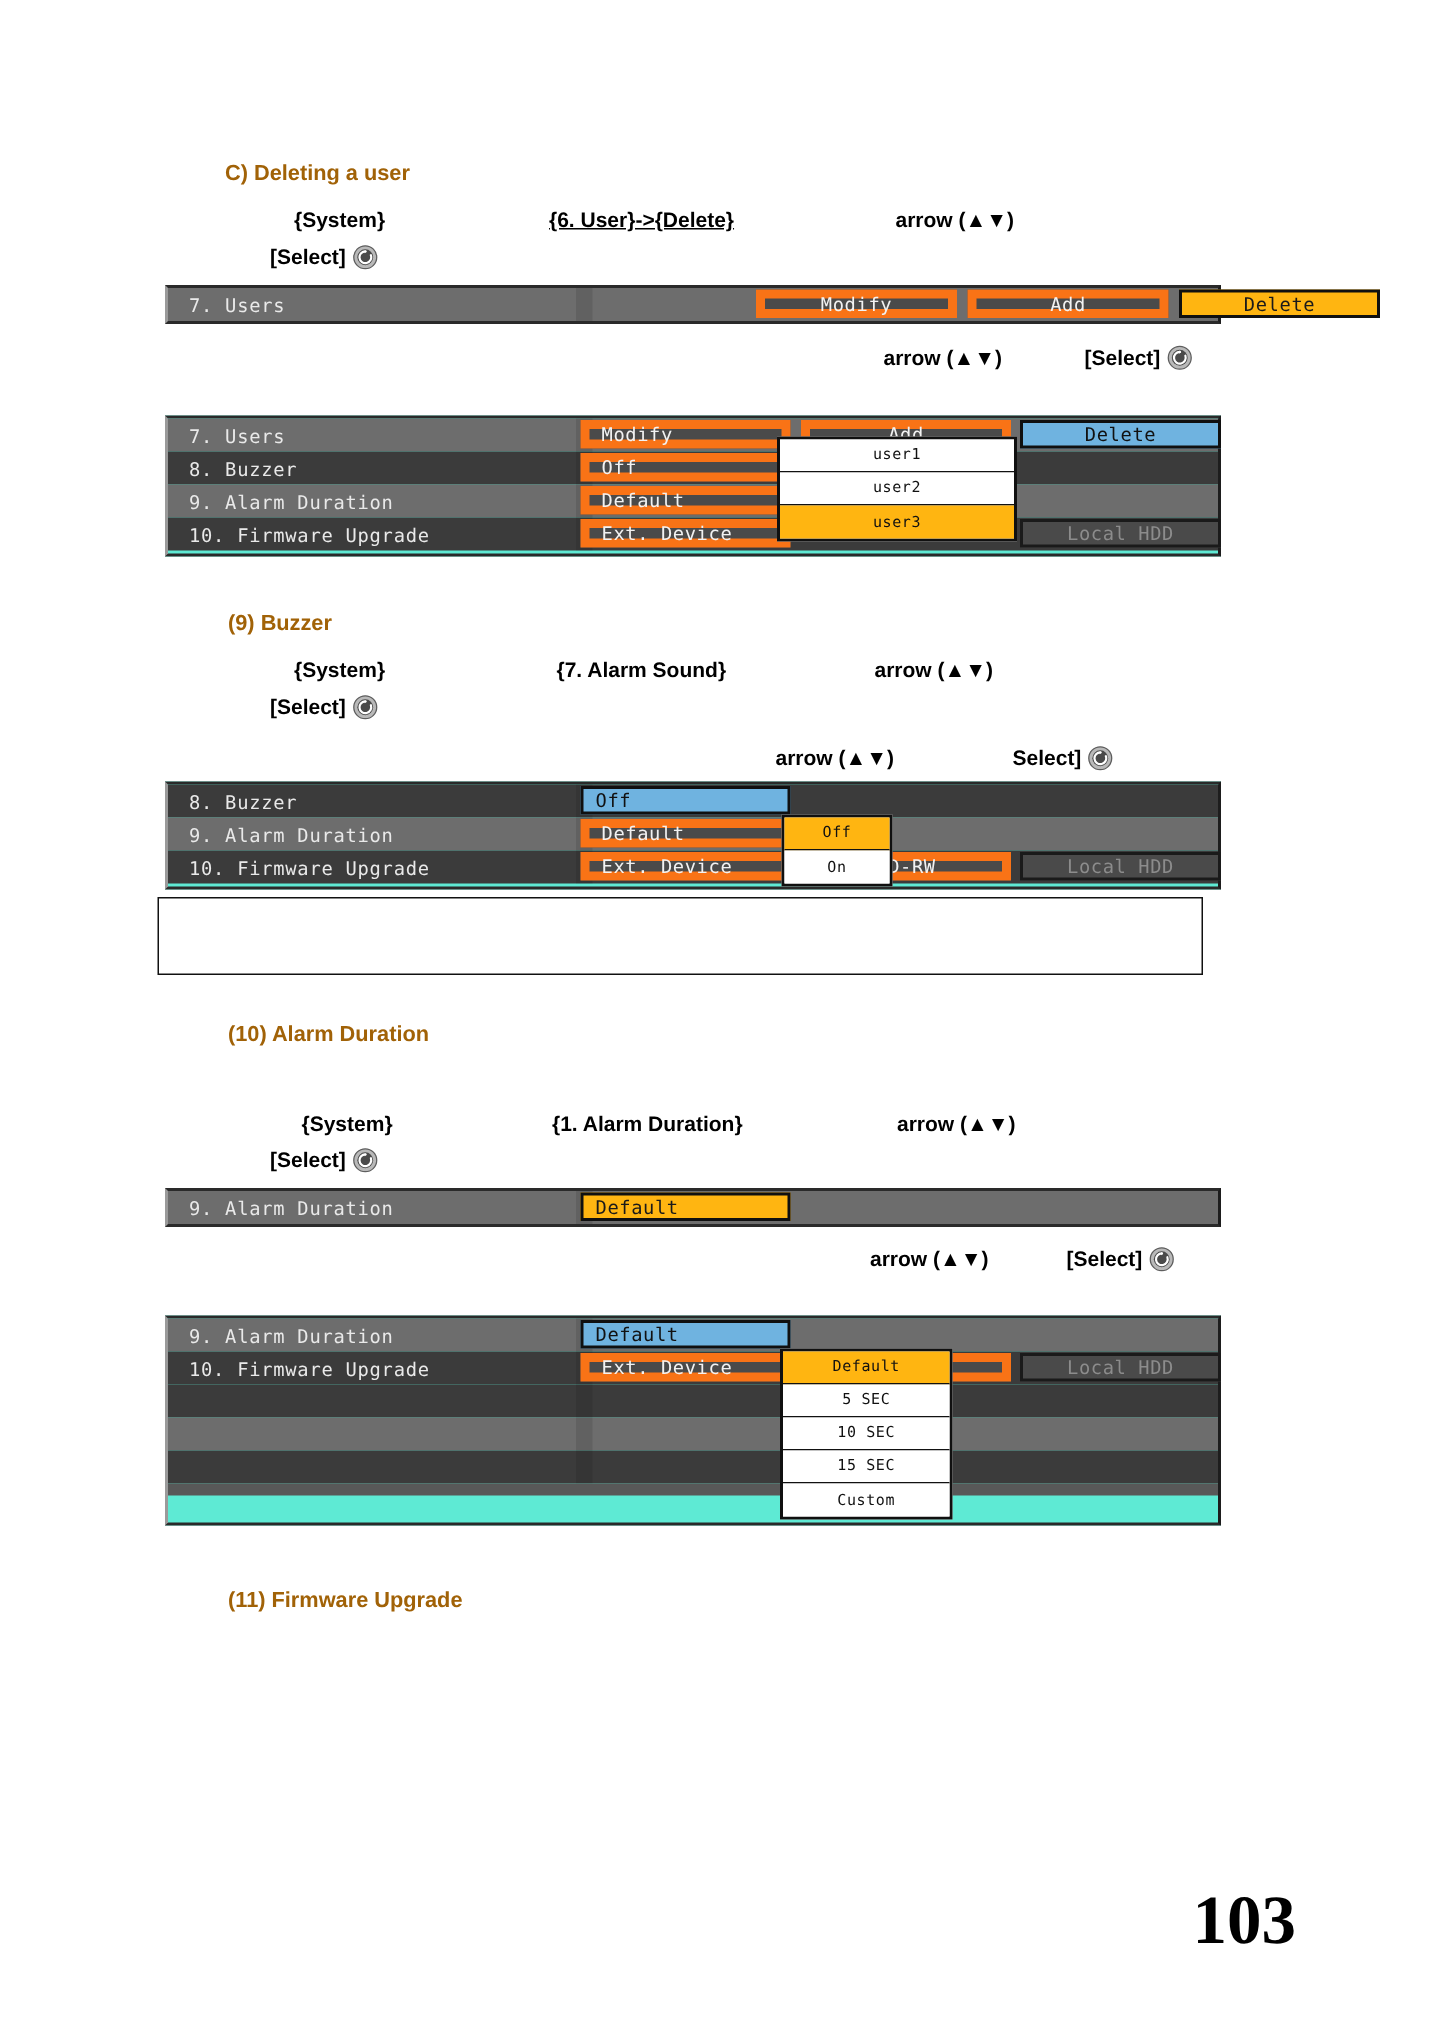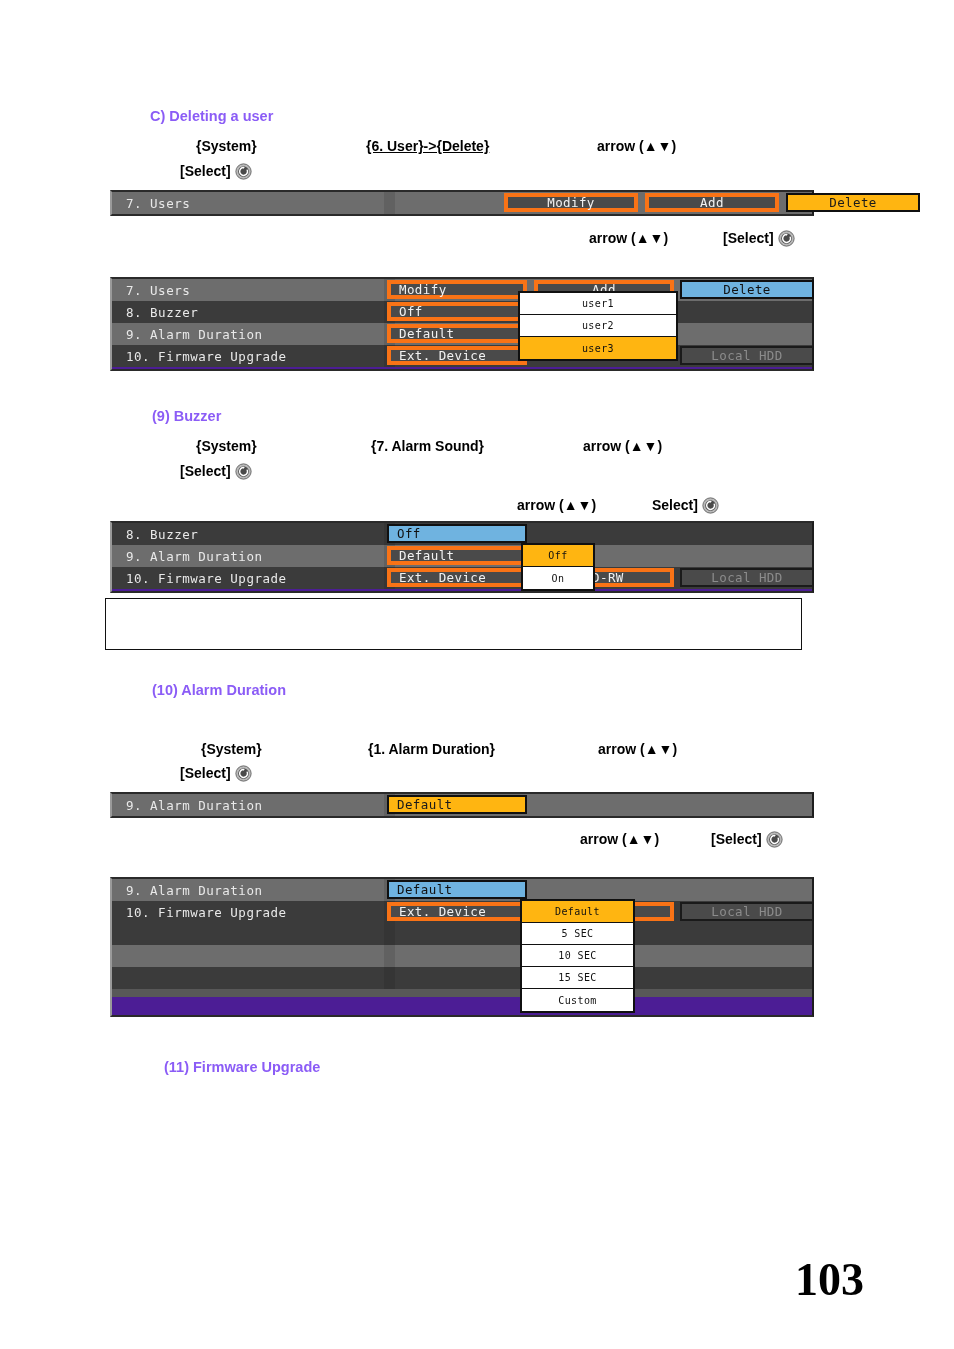--- a/index.html
+++ b/index.html
@@ -11,21 +11,21 @@
     position: relative;
     overflow: hidden;
   }
 
   
   .doc-head {
     position: absolute;
     font-family: "Liberation Sans", sans-serif;
     font-weight: bold;
     font-size: 14.5px;
-    color: #8b5cf6;
+    color: #a16207;
     white-space: nowrap;
   }
   .doc-line {
     position: absolute;
     font-family: "Liberation Sans", sans-serif;
     font-weight: bold;
     font-size: 14px;
     color: #000;
     white-space: nowrap;
   }
@@ -34,21 +34,21 @@
   .sel-icon {
     display: inline-block;
     vertical-align: -4px;
     width: 17px; height: 17px;
     margin-left: 4px;
   }
 
   
   .osd {
     position: absolute;
-    background: #4c1d95;
+    background: #5eead4;
     border-top: 2px solid #2a2a2a;
     border-bottom: 2px solid #2a2a2a;
     border-left: 2px solid #9a9a9a;
     border-right: 2px solid #1d1d1d;
     font-family: "DejaVu Sans Mono", monospace;
     overflow: visible;
   }
   .osd-row {
     position: relative;
     height: 22px;
@@ -86,21 +86,21 @@
     display: flex; align-items: center;
     font-size: 12.5px;
     letter-spacing: 0.4px;
     white-space: nowrap;
   }
   .btn.left-text { padding-left: 8px; justify-content: flex-start; }
   .btn.center-text { justify-content: center; }
 
   .btn.norm {
     background: #4a4a4a;
-    border: 4px solid #f97316;
+    border: 6px solid #f97316;
     color: #f2f2f2;
   }
   .btn.sel-amber {
     background: #ffb511;
     border: 2px solid #101010;
     color: #1a1a1a;
   }
   .btn.sel-blue {
     background: #6fb3e0;
     border: 2px solid #101010;
@@ -231,21 +231,21 @@
 <div class="doc-line" style="left:180px; top:463px;">
   <span>[Select]</span><span class="sel-icon"><svg viewBox="0 0 20 20" width="17" height="17">
         <circle cx="10" cy="10" r="9" fill="#b9b9b9" stroke="#5e5e5e" stroke-width="1"></circle>
         <circle cx="10" cy="10" r="6.2" fill="#4a4a4a"></circle>
         <path d="M10.2 5.4 a4.6 4.6 0 1 0 4.2 3.0" fill="none" stroke="#ffffff" stroke-width="1.7" stroke-linecap="round"></path>
         <path d="M9.6 4.3 l1.6 1.3 l-1.7 1.2 z" fill="#ffffff"></path>
       </svg></span>
 </div>
 
 <div class="doc-line" style="left:517px; top:497px;">arrow (▲▼)</div>
-<div class="doc-line" style="left:652px; top:497px;">
+<div class="doc-line" style="left:675px; top:497px;">
   <span>Select]</span><span class="sel-icon"><svg viewBox="0 0 20 20" width="17" height="17">
         <circle cx="10" cy="10" r="9" fill="#b9b9b9" stroke="#5e5e5e" stroke-width="1"></circle>
         <circle cx="10" cy="10" r="6.2" fill="#4a4a4a"></circle>
         <path d="M10.2 5.4 a4.6 4.6 0 1 0 4.2 3.0" fill="none" stroke="#ffffff" stroke-width="1.7" stroke-linecap="round"></path>
         <path d="M9.6 4.3 l1.6 1.3 l-1.7 1.2 z" fill="#ffffff"></path>
       </svg></span>
 </div>
 
 <div class="osd" style="left:110px; top:521px; width:704px; height:72px;">
 
@@ -340,15 +340,15 @@
 
   <div class="popup" style="left:408px; top:20px; width:115px;">
     <div class="popup-item hl">Default</div>
     <div class="popup-item">5 SEC</div>
     <div class="popup-item">10 SEC</div>
     <div class="popup-item">15 SEC</div>
     <div class="popup-item">Custom</div>
   </div>
 </div>
 
-<div class="doc-head" style="left:152px; top:1059px;margin-left:12px;">(11) Firmware Upgrade</div>
+<div class="doc-head" style="left:152px; top:1059px;">(11) Firmware Upgrade</div>
 
 <div class="page-num" style="left:795px; top:1253px;">103</div>
 
 </body></html>

